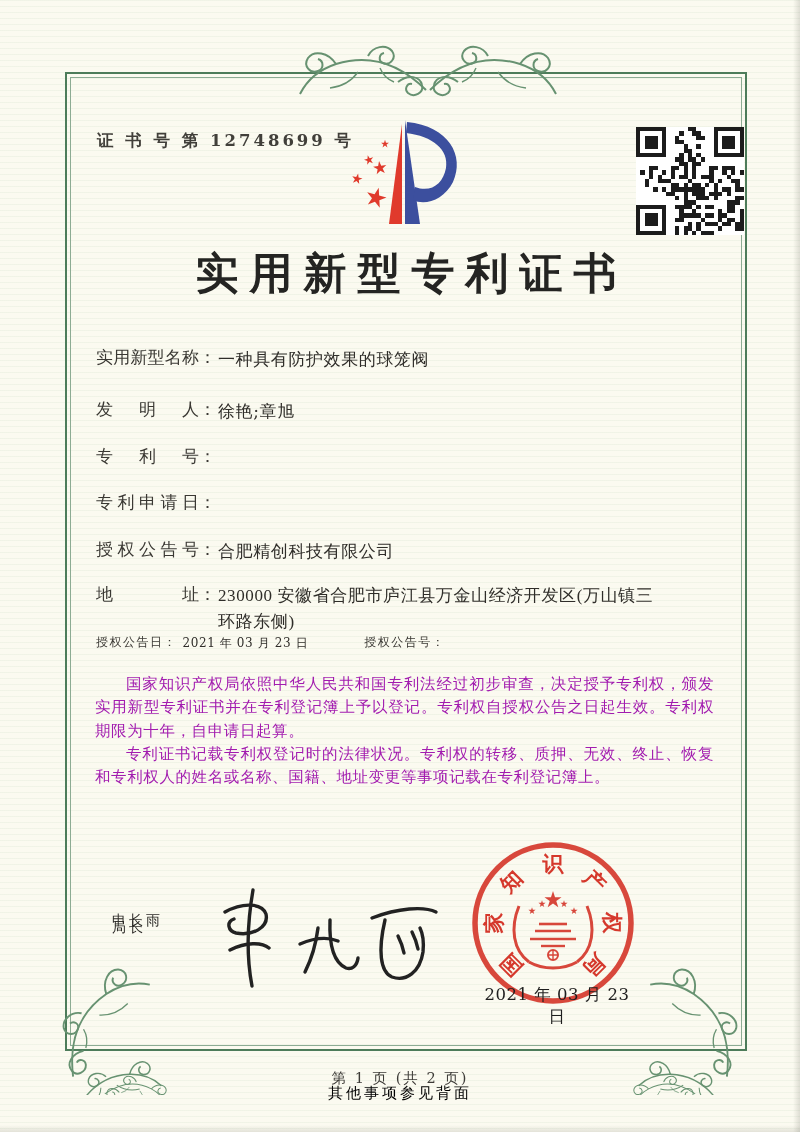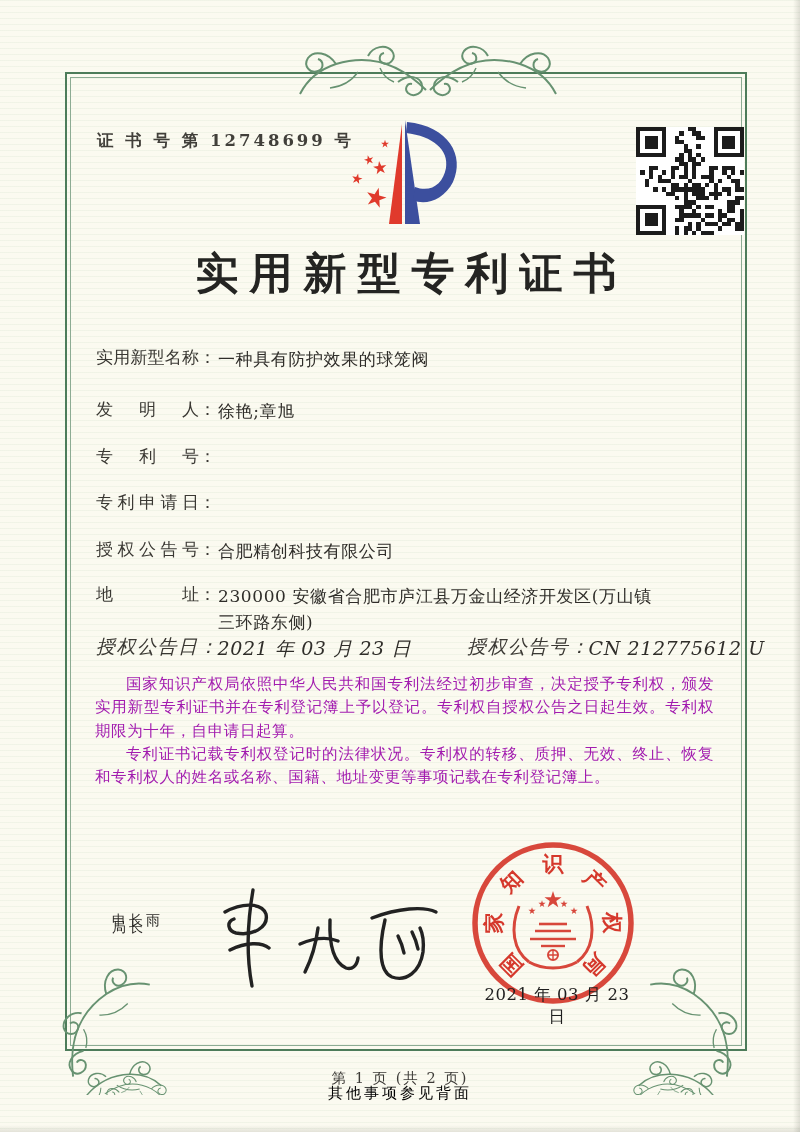--- a/index.html
+++ b/index.html
@@ -18,22 +18,22 @@
   .cert-no{position:absolute;left:97px;top:130px;font-size:16.5px;letter-spacing:3px;color:#413f3a;font-weight:bold;}
   .logo{position:absolute;left:333px;top:110px;width:140px;height:128px;}
   .qr{position:absolute;left:636px;top:127px;width:108px;height:108px;}
   .qr svg{width:108px;height:108px;shape-rendering:crispEdges;}
   .title{position:absolute;left:12px;right:0;top:245px;text-align:center;
     font-size:43px;font-weight:700;letter-spacing:11px;text-indent:11px;color:#242422;}
   .frow{position:absolute;left:96px;display:flex;align-items:flex-start;font-size:17px;}
   .flabel{width:103px;text-align:justify;text-align-last:justify;color:#3a3833;flex:none;}
   .fcolon{width:19px;flex:none;color:#3a3833;}
   .fvalue{color:#2f2d29;letter-spacing:0.6px;line-height:1.55;}
-  .addr{max-width:438px;}
-  .grant-group{display:flex;font-size:19px;font-style:italic;}
+  .addr{max-width:438px;font-family:Liberation Serif, serif;}
+  .grant-group{display:flex;font-size:12px;}
   .grant-label{letter-spacing:1.5px;color:#3a3833;}
   .spacer{width:56px;flex:none;}
   .paras{position:absolute;left:95px;right:86px;top:673px;
     font-size:15.5px;line-height:1.5;letter-spacing:0.6px;color:#a21caf;
     text-align:justify;}
   .paras p{margin:0;text-indent:2em;}
   .director{position:absolute;left:112px;font-size:14px;letter-spacing:3px;color:#2c2a27;}
   .sig{position:absolute;left:205px;top:878px;width:245px;height:118px;}
   .seal{position:absolute;left:468px;top:838px;width:170px;height:170px;}
   .seal-date{position:absolute;left:476px;top:984px;width:162px;text-align:center;
@@ -402,21 +402,20 @@
 <div class="frow" style="top:634px">
   <span class="grant-group">
     <span class="grant-label">授权公告日</span>
       <span class="fcolon">：</span>
       <span class="fvalue">2021 年 03 月 23 日</span>
   </span>
   <span class="spacer"></span>
   <span class="grant-group">
     <span class="grant-label">授权公告号</span>
       <span class="fcolon">：</span>
-      <span class="fvalue">CN 212775612 U</span>
   </span>
 </div>
 
 <div class="paras">
   <p>国家知识产权局依照中华人民共和国专利法经过初步审查，决定授予专利权，颁发实用新型专利证书并在专利登记簿上予以登记。专利权自授权公告之日起生效。专利权期限为十年，自申请日起算。</p>
   <p>专利证书记载专利权登记时的法律状况。专利权的转移、质押、无效、终止、恢复和专利权人的姓名或名称、国籍、地址变更等事项记载在专利登记簿上。</p>
 </div>
 
 <div class="director" style="top:919px">局长</div>
 <div class="director" style="top:912px">申长雨</div>

